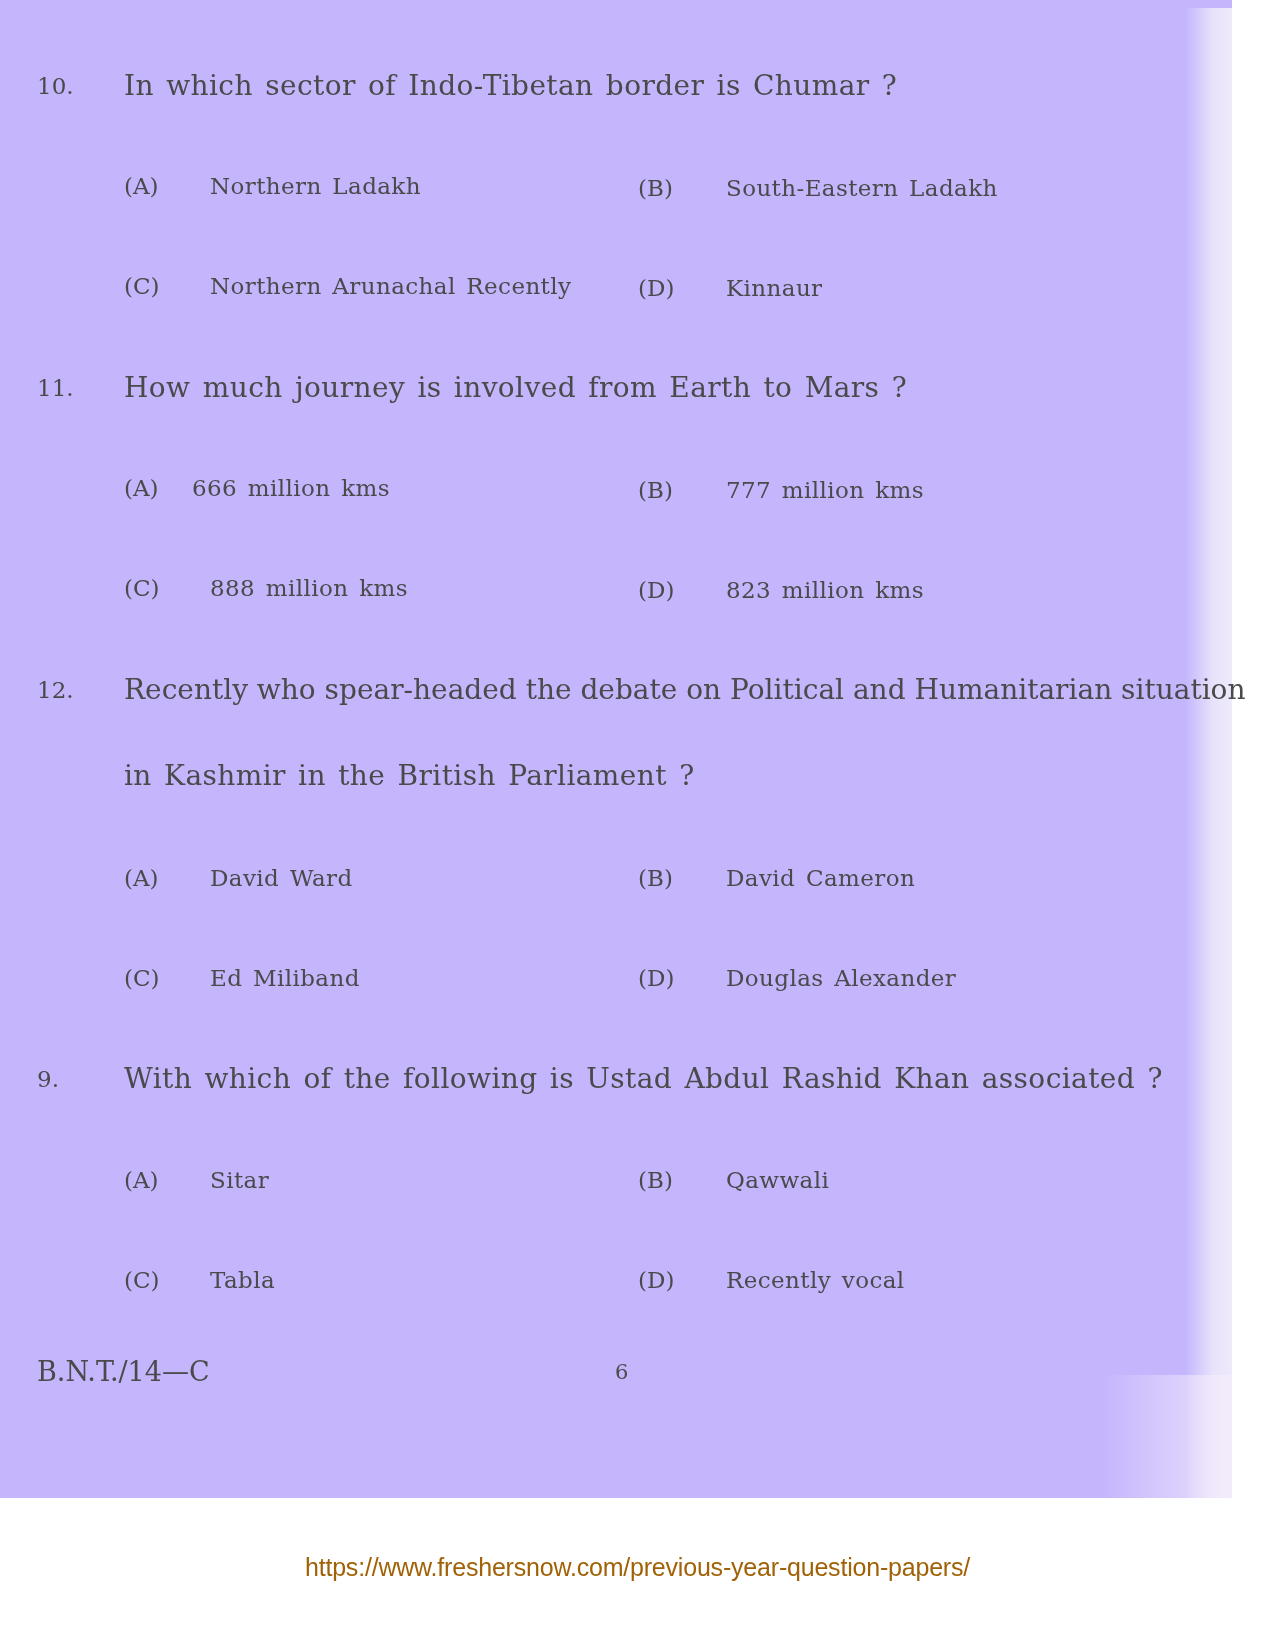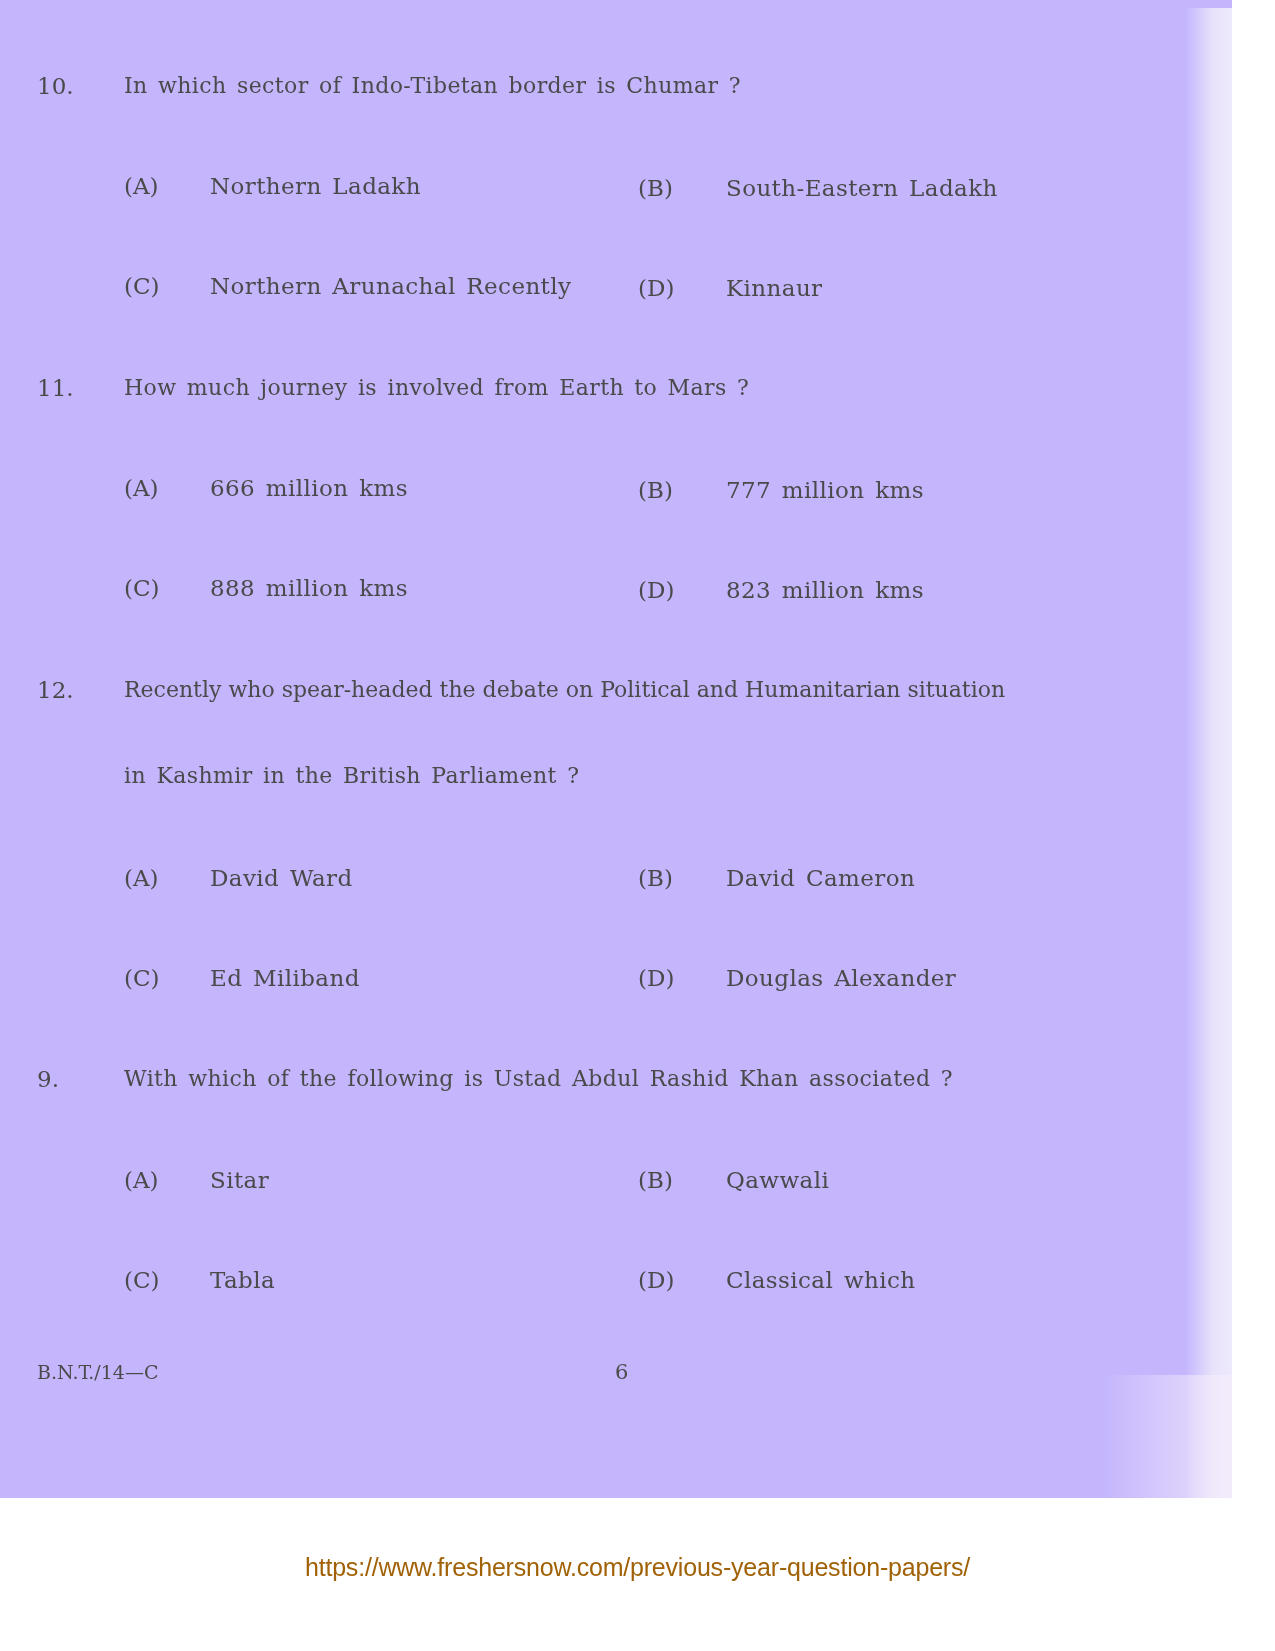--- a/index.html
+++ b/index.html
@@ -35,29 +35,29 @@
       position: absolute;
       left: 1100px;
       top: 1375px;
       width: 132px;
       height: 123px;
       background: linear-gradient(to right, rgba(248,240,252,0) 0%, rgba(244,236,252,0.8) 100%);
     }
     .line {
       position: absolute;
       white-space: nowrap;
-      font-size: 22px;
+      font-size: 28px;
       letter-spacing: 0.4px;
       word-spacing: 3px;
       line-height: 28px;
     }
     .qnum { position: absolute; font-size: 23px; line-height: 28px; }
     .opt-label { position: absolute; font-size: 23px; line-height: 28px; }
     .opt-text { position: absolute; font-size: 23px; line-height: 28px; white-space: nowrap; letter-spacing: 0.4px; word-spacing: 3px; }
-    .footer-code { position: absolute; font-size: 19px; line-height: 26px; left: 37px; top: 1359px; }
+    .footer-code { position: absolute; font-size: 27px; line-height: 26px; left: 37px; top: 1359px; }
     .footer-page { position: absolute; font-size: 21px; line-height: 26px; left: 615px; top: 1359px; }
     .source-url {
       position: absolute;
       top: 1553px;
       left: 0;
       width: 1275px;
       text-align: center;
       font-family: "Liberation Sans", sans-serif;
       font-size: 25px;
       color: #a16207;
@@ -81,21 +81,21 @@
     <span class="opt-label" style="left:124px; top:272px;">(C)</span>
     <span class="opt-text" style="left:210px; top:272px;">Northern Arunachal Recently</span>
     <span class="opt-label" style="left:638px; top:274px;">(D)</span>
     <span class="opt-text" style="left:726px; top:274px;">Kinnaur</span>
   </div>
 
   <div>
     <span class="qnum" style="left:37px; top:374px;">11.</span>
     <span class="line" style="left:124px; top:374px;">How much journey is involved from Earth to Mars ?</span>
     <span class="opt-label" style="left:124px; top:474px;">(A)</span>
-    <span class="opt-text" style="left:210px; top:474px;text-align:center;">666 million kms</span>
+    <span class="opt-text" style="left:192px; top:474px;text-align:center;">666 million kms</span>
     <span class="opt-label" style="left:638px; top:476px;">(B)</span>
     <span class="opt-text" style="left:726px; top:476px;">777 million kms</span>
     <span class="opt-label" style="left:124px; top:574px;">(C)</span>
     <span class="opt-text" style="left:210px; top:574px;">888 million kms</span>
     <span class="opt-label" style="left:638px; top:576px;">(D)</span>
     <span class="opt-text" style="left:726px; top:576px;">823 million kms</span>
   </div>
 
   <div>
     <span class="qnum" style="left:37px; top:676px;">12.</span>
@@ -114,20 +114,20 @@
   <div>
     <span class="qnum" style="left:37px; top:1065px;">9.</span>
     <span class="line" style="left:124px; top:1065px;">With which of the following is Ustad Abdul Rashid Khan associated ?</span>
     <span class="opt-label" style="left:124px; top:1166px;">(A)</span>
     <span class="opt-text" style="left:210px; top:1166px;">Sitar</span>
     <span class="opt-label" style="left:638px; top:1166px;">(B)</span>
     <span class="opt-text" style="left:726px; top:1166px;">Qawwali</span>
     <span class="opt-label" style="left:124px; top:1266px;">(C)</span>
     <span class="opt-text" style="left:210px; top:1266px;">Tabla</span>
     <span class="opt-label" style="left:638px; top:1266px;">(D)</span>
-    <span class="opt-text" style="left:726px; top:1266px;">Classical which</span>
+    <span class="opt-text" style="left:726px; top:1266px;">Recently vocal</span>
   </div>
 
   <span class="footer-code">B.N.T./14—C</span>
   <span class="footer-page">6</span>
 </div>
 
 <div class="source-url">https://www.freshersnow.com/previous-year-question-papers/</div>
 
 </body></html>

